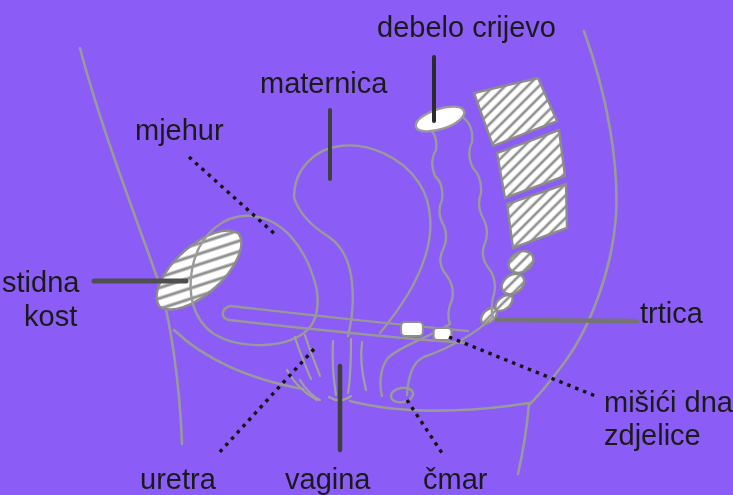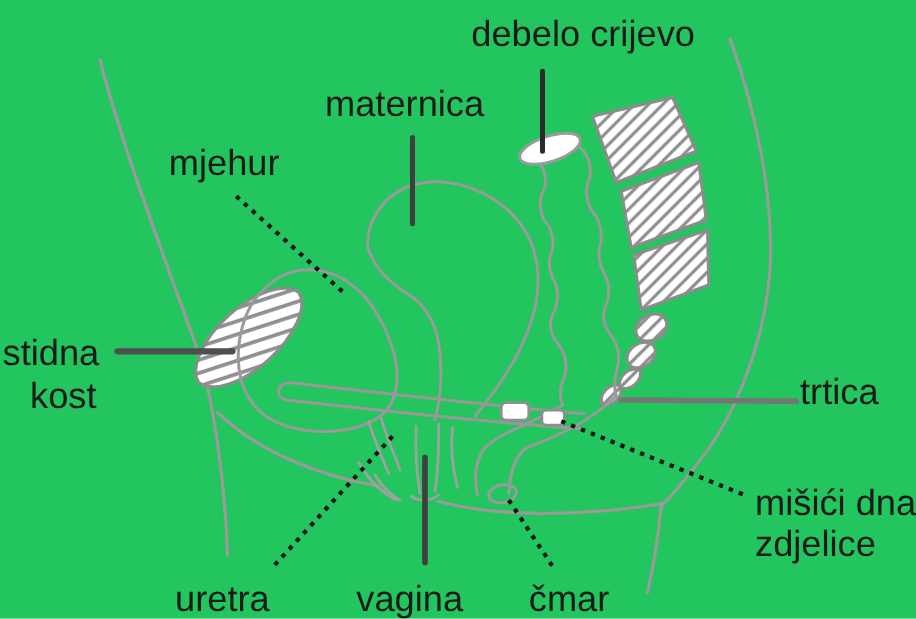--- a/index.html
+++ b/index.html
@@ -1,16 +1,16 @@
 <!DOCTYPE html>
 <html><head>
 <meta charset="utf-8">
 <style>
   html,body{margin:0;padding:0;background:#ffffff;}
-  .stage{position:relative;width:733px;height:495px;background:#22c55e;overflow:hidden;}
+  .stage{position:relative;width:733px;height:495px;background:#8b5cf6;overflow:hidden;}
   svg{display:block;}
   .outline{fill:none;stroke:#9a9a9a;stroke-width:2.6;stroke-linecap:round;}
   .organ{fill:none;stroke:#9a9a9a;stroke-width:2.4;stroke-linecap:round;}
   .organ-fill{fill:#ffffff;stroke:#9a9a9a;stroke-width:2.4;}
   .bone{stroke:#8c8c8c;stroke-width:2.4;}
   .detail{fill:none;stroke:#a0a0a0;stroke-width:2.2;stroke-linecap:round;}
   .band{fill:none;stroke:#989898;stroke-width:2.4;stroke-linecap:round;}
   .node{fill:#ffffff;stroke:#8f8f8f;stroke-width:2.2;}
   .leader-solid{fill:none;stroke-linecap:round;}
   .leader-dashed{fill:none;stroke:#151515;stroke-width:3.4;stroke-dasharray:3.5 5;}

